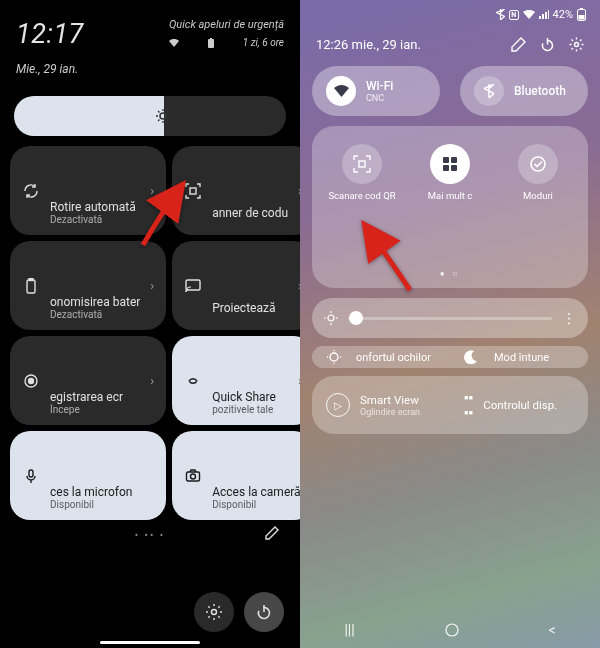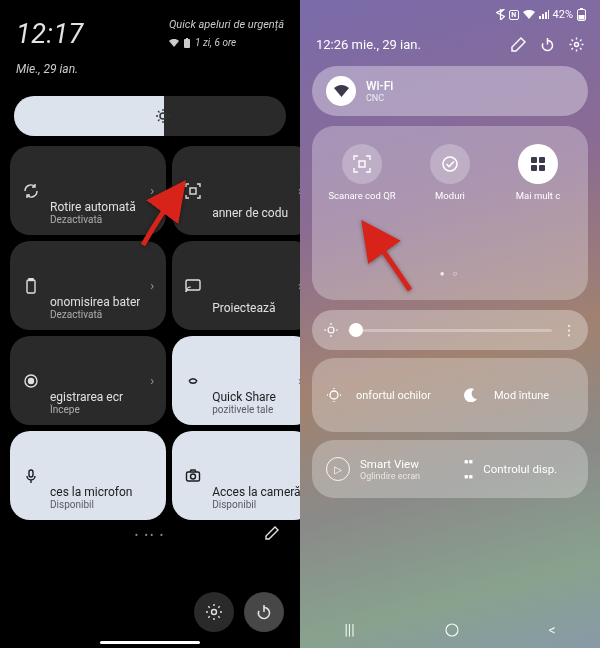--- a/index.html
+++ b/index.html
@@ -7,21 +7,21 @@
 .phone { width: 300px; height: 648px; position: relative; }
 .phone.left { background: #000; color: #e3e3e3; }
 .phone.right { background: linear-gradient(165deg, #7a6baa 0%, #8a6b94 30%, #a18270 55%, #8a8a88 72%, #88a28e 88%, #889aa8 100%); color: #fff; }
 
 
 .l-status { padding: 18px 16px 6px 16px; display: flex; justify-content: space-between; align-items: flex-start; font-style: italic; }
 .l-time { font-size: 27px; font-weight: 400; letter-spacing: 0.5px; }
 .l-date { font-size: 12px; color: #ccc; margin-top: 12px; }
 .l-right-status { text-align: right; }
 .l-emerg { font-size: 11px; color: #ccc; }
-.l-battery { font-size: 10px; color: #ccc; margin-top: 6px; display:flex; align-items:center; justify-content:flex-start; gap:4px;}
+.l-battery { font-size: 10px; color: #ccc; margin-top: 6px; display:flex; align-items:center; justify-content:space-between; gap:4px;}
 .l-brightness { margin: 14px 14px 10px 14px; height: 40px; background: #2a2a2a; border-radius: 20px; position: relative; }
 .l-brightness-fill { position: absolute; left:0; top:0; bottom:0; width: 55%; background: #dce3ec; border-radius: 20px 0 0 20px; }
 .l-brightness-knob { position: absolute; right: -8px; top: 50%; transform: translateY(-50%); width:18px; height:18px; display:flex;align-items:center;justify-content:center; }
 .l-tiles { padding: 0 10px; display: grid; grid-template-columns: 1fr 1fr; gap: 6px; }
 .l-tile { border-radius: 20px; padding: 10px 12px; display: flex; align-items: center; gap: 10px; min-height: 56px; position: relative; }
 .l-tile.dark { background: #2a2a2a; color: #e0e0e0; }
 .l-tile.light { background: #dce3ec; color: #1a1c1e; }
 .l-tile-icon { width: 18px; display: flex; justify-content: center; flex-shrink: 0; }
 .l-tile-text { flex: 1; min-width: 0; overflow: hidden; margin-top: 44px; }
 .l-tile-label { font-size: 12px; white-space: nowrap; overflow: hidden; text-overflow: ellipsis; }
@@ -39,34 +39,34 @@
 .r-header { padding: 12px 16px 14px 16px; display: flex; justify-content: space-between; align-items: center; }
 .r-time-date { font-size: 13px; font-weight: 400; }
 .r-header-icons { display: flex; gap: 14px; }
 .r-header-icons span { font-size: 14px; cursor: pointer; }
 .r-row { display: flex; gap: 20px; padding: 0 12px; margin-bottom: 10px; }
 .r-pill { flex: 1; background: rgba(255,255,255,0.35); border-radius: 26px; padding: 10px 14px; display: flex; align-items: center; gap: 10px; }
 .r-pill-icon { width: 30px; height: 30px; border-radius: 50%; background: #fff; color: #3a3a4a; display: flex; align-items: center; justify-content: center; font-size: 13px; flex-shrink: 0; }
 .r-pill-icon.off { background: rgba(255,255,255,0.25); color: #fff; }
 .r-pill-text .t { font-size: 12px; font-weight: 500; }
 .r-pill-text .s { font-size: 9px; opacity: 0.8; }
-.r-panel { margin: 0 12px 10px 12px; background: rgba(255,255,255,0.28); border-radius: 22px; padding: 18px 6px 22px 6px; }
+.r-panel { margin: 0 12px 10px 12px; background: rgba(255,255,255,0.28); border-radius: 22px; padding: 18px 6px 10px 6px; }
 .r-panel-icons { display: flex; justify-content: space-around; align-items: flex-start; }
 .r-sicon { display: flex; flex-direction: column; align-items: center; width: 70px; gap: 6px; }
 .r-sicon-circle { width: 40px; height: 40px; border-radius: 50%; display: flex; align-items: center; justify-content: center; font-size: 16px; }
 .r-sicon-circle.off { background: rgba(255,255,255,0.25); }
 .r-sicon-circle.on { background: #fff; color: #3a3a4a; }
 .r-sicon-label { font-size: 9.5px; text-align: center; line-height: 1.2; white-space: nowrap; overflow: hidden; text-overflow: ellipsis; max-width: 100%; }
 .r-dots { text-align: center; font-size: 8px; opacity: 0.8; margin-top: 68px; letter-spacing: 3px; }
 .r-slider { margin: 10px 12px 8px 12px; background: rgba(255,255,255,0.32); border-radius: 24px; height: 40px; display: flex; align-items: center; padding: 0 12px; position: relative; }
 .r-slider-track { flex: 1; margin: 0 10px; height: 3px; background: rgba(255,255,255,0.3); border-radius: 2px; position: relative; }
 .r-slider-thumb { position: absolute; left: 4%; top: 50%; transform: translate(-50%, -50%); width: 14px; height: 14px; background: #fff; border-radius: 50%; }
 .r-slider-more { font-size: 14px; }
 .r-titles { margin: 0 12px 8px 12px; background: rgba(255,255,255,0.28); border-radius: 22px; display: flex; }
-.r-half { flex: 1; display: flex; align-items: center; gap: 10px; padding: 29px 14px; }
+.r-half { flex: 1; display: flex; align-items: center; gap: 10px; padding: 3px 14px; }
 .r-half-icon { width: 20px; text-align: center; }
 .r-half-text { font-size: 11px; white-space: nowrap; overflow: hidden; text-overflow: ellipsis; }
 .r-sv { margin: 0 12px 10px 12px; background: rgba(255,255,255,0.28); border-radius: 22px; display: flex; }
 .r-sv-half { flex: 1; display: flex; align-items: center; gap: 10px; padding: 14px; position: relative; }
 .r-sv-icon { width: 24px; height: 24px; border-radius: 50%; border: 1.5px solid rgba(255,255,255,0.9); display: flex; align-items: center; justify-content: center; font-size: 10px; flex-shrink:0; }
 .r-sv-text .a { font-size: 11.5px; }
 .r-sv-text .b { font-size: 9px; opacity: 0.7; }
 .r-nav { position: absolute; bottom: 10px; left: 0; right: 0; display: flex; justify-content: space-around; font-size: 14px; opacity: 0.9; }
 
 .arrow { position: absolute; z-index: 50; pointer-events: none; }
@@ -313,53 +313,63 @@
       <div class="r-pill-icon">
           <svg width="15" height="12" viewBox="0 0 15 12">
             <path fill="currentColor" d="M7.5 12L0 3C2.5 1 5 0 7.5 0S12.5 1 15 3z"></path>
           </svg>
         </div>
       <div class="r-pill-text">
         <div class="t">Wi-Fi</div>
         <div class="s">CNC</div>
       </div>
     </div>
+    <div class="r-pill">
+      <div class="r-pill-icon off">
+          <svg width="10" height="14" viewBox="0 0 10 14" fill="none" stroke="currentColor" stroke-width="1.4">
+            <path d="M5 0v14l5-4.5L0 4.5l10-4.5-5 4.5"></path>
+          </svg>
+        </div>
+      <div class="r-pill-text">
+        <div class="t">Bluetooth</div>
+      </div>
+    </div>
   </div>
 
   <div class="r-panel">
     <div class="r-panel-icons">
       <div class="r-sicon">
         <div class="r-sicon-circle off">
             <svg width="18" height="18" viewBox="0 0 18 18" fill="none" stroke="#fff" stroke-width="1.4">
               <path d="M1 5V1h4M17 5V1h-4M1 13v4h4M17 13v4h-4"></path>
               <rect x="6" y="6" width="6" height="6"></rect>
             </svg>
           </div>
         <div class="r-sicon-label" style="white-space:normal;">Scanare cod QR</div>
       </div>
       <div class="r-sicon">
-        <div class="r-sicon-circle off">
-            <svg width="18" height="18" viewBox="0 0 18 18" fill="none" stroke="#fff" stroke-width="1.6">
-              <circle cx="9" cy="9" r="7"></circle>
-              <path d="M5.5 9l2.5 2.5L13 6.5"></path>
-            </svg>
-          </div>
-        <div class="r-sicon-label">Moduri</div>
-      </div>
-      <div class="r-sicon">
         <div class="r-sicon-circle on">
             <svg width="16" height="16" viewBox="0 0 16 16" fill="currentColor">
               <rect x="1" y="1" width="6" height="6" rx="1"></rect>
               <rect x="9" y="1" width="6" height="6" rx="1"></rect>
               <rect x="1" y="9" width="6" height="6" rx="1"></rect>
               <rect x="9" y="9" width="6" height="6" rx="1"></rect>
             </svg>
           </div>
         <div class="r-sicon-label">Mai mult c</div>
       </div>
+      <div class="r-sicon">
+        <div class="r-sicon-circle off">
+            <svg width="18" height="18" viewBox="0 0 18 18" fill="none" stroke="#fff" stroke-width="1.6">
+              <circle cx="9" cy="9" r="7"></circle>
+              <path d="M5.5 9l2.5 2.5L13 6.5"></path>
+            </svg>
+          </div>
+        <div class="r-sicon-label">Moduri</div>
+      </div>
     </div>
     <div class="r-dots">● ○</div>
   </div>
 
   <div class="r-slider">
     <span>
         <svg width="14" height="14" viewBox="0 0 14 14" fill="none" stroke="#fff" stroke-width="1.2">
           <circle cx="7" cy="7" r="3"></circle>
           <line x1="7" y1="0" x2="7" y2="2"></line>
           <line x1="7" y1="12" x2="7" y2="14"></line>

